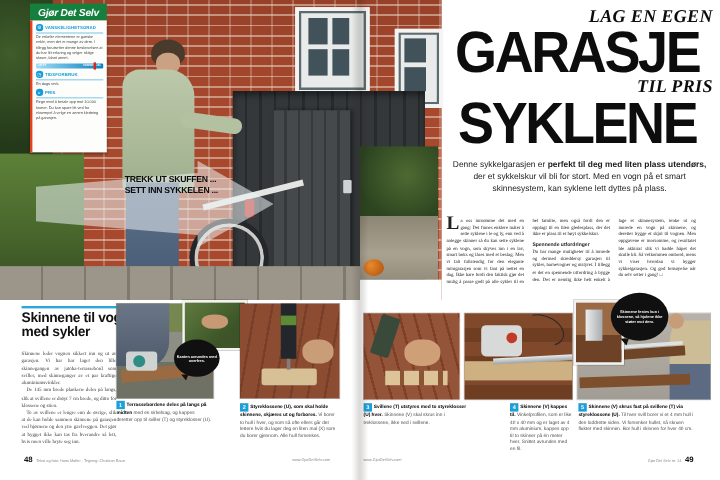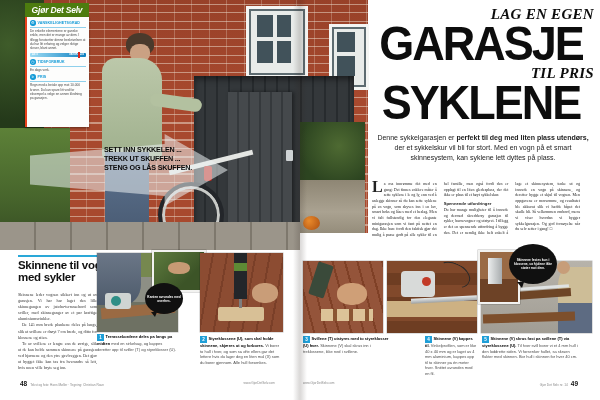--- a/index.html
+++ b/index.html
@@ -46,21 +46,21 @@
     background:radial-gradient(circle at 60% 40%, #4e6a32, #2c4420 75%);}
   #path-right{left:300px;top:180px;width:65px;height:53px;
     background:linear-gradient(180deg,#8e8674,#aaa291 60%,#958d7b);}
   #pumpkin{left:303px;top:216px;width:17px;height:14px;border-radius:50%;
     background:radial-gradient(circle at 35% 35%, #e98a2b, #b95a14 80%);}
   #photo-notch{left:300px;top:233px;width:68px;height:17px;background:#fff;}
   #gutter{left:293px;top:0;width:14px;height:400px;
     background:linear-gradient(90deg,rgba(0,0,0,0),rgba(40,30,25,.16) 45%,rgba(40,30,25,.16) 55%,rgba(0,0,0,0));}
 
   
-  #brand-banner{left:25px;top:3px;width:64px;height:14px;background:#4d7c0f;
+  #brand-banner{left:25px;top:3px;width:64px;height:14px;background:#15803d;
     display:flex;align-items:center;justify-content:center;}
   #brand-banner span{color:#fff;font-style:italic;font-weight:bold;font-size:8.5px;letter-spacing:-.2px;}
   #infobox{left:25px;top:17px;width:64px;height:110px;background:#fdfdfc;
     border-left:2px solid #e8401c;box-shadow:0 1px 2px rgba(0,0,0,.4);padding:3px 3px 2px 3px;box-sizing:border-box;}
   .ib-head{display:flex;align-items:center;gap:2px;border-bottom:.5px solid #8fd0ec;padding-bottom:1px;margin-bottom:1.5px;margin-top:2px;}
   .ib-icon{width:5.5px;height:5.5px;border-radius:50%;background:#149bd7;color:#fff;font-size:4px;
     display:flex;align-items:center;justify-content:center;flex:0 0 auto;}
   .ib-title{color:#149bd7;font-weight:bold;font-size:3.6px;letter-spacing:.1px;}
   .ib-text{font-size:3.2px;line-height:1.35;color:#444;}
   #difficulty-scale{position:relative;margin-top:2px;height:4.5px;border-radius:1px;
@@ -202,23 +202,22 @@
     <div class="abs" id="woman-jeans"></div>
     <div class="abs" id="terrace"></div>
     <div class="abs" id="hedge-right"></div>
     <div class="abs" id="path-right"></div>
     <div class="abs" id="pumpkin"></div>
     <div class="abs" id="photo-notch"></div>
   </div>
 
   <div class="abs" id="arrow-overlay"></div>
   <div class="abs" id="arrow-text">
+    <div>TREKK UT SKUFFEN ...</div>
     <div>SETT INN SYKKELEN ...</div>
-    <div>TREKK UT SKUFFEN ...</div>
-    <div>STENG OG LÅS SKUFFEN.</div>
   </div>
 
   <div class="abs" id="brand-banner">
     <span>Gjør Det Selv</span>
   </div>
   <div class="abs" id="infobox">
     <div class="ib-head" style="margin-top:0;">
       <span class="ib-icon">⚙</span>
       <span class="ib-title">VANSKELIGHETSGRAD</span>
     </div>

